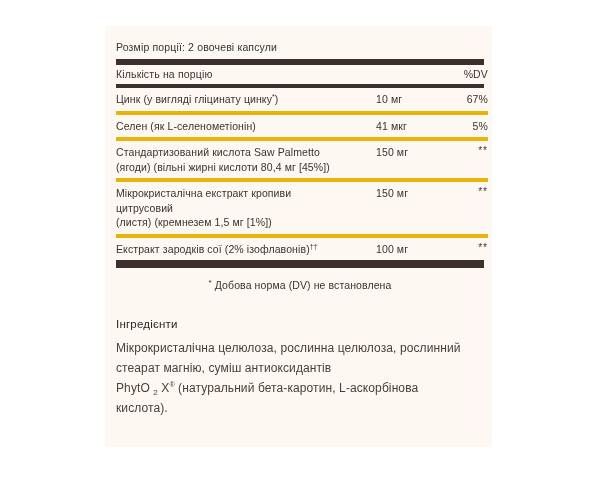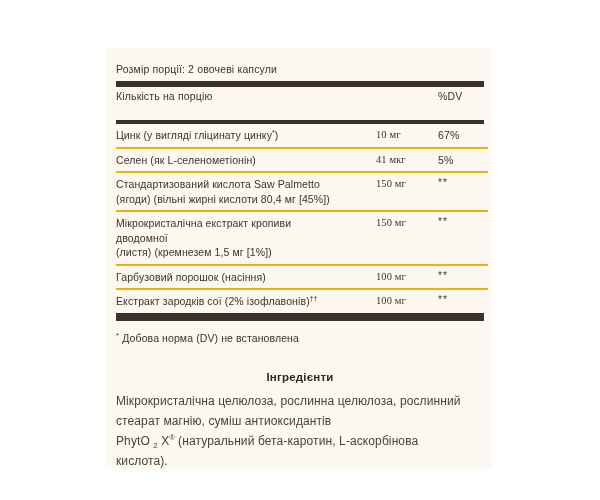--- a/index.html
+++ b/index.html
@@ -16,21 +16,21 @@
     width: 600px;
     height: 500px;
     background: #ffffff;
     overflow: hidden;
   }
 
   
   #panel {
     position: absolute;
     left: 105px;
-    top: 48px;
+    top: 26px;
     width: 387px;
     height: 421px;
     background: #fdf8f1;
     box-sizing: border-box;
     padding: 0;
   }
 
   .inner {
     position: absolute;
     left: 11px;
@@ -63,48 +63,48 @@
   }
   .bar-thick-bottom {
     background: #3b312a;
     height: 8px;
     width: 368px;
   }
 
   .hdr-row td {
     font-size: 10.5px;
     color: #3c332c;
-    padding: 3px 0 18px 0;
+    padding: 3px 0 4px 0;
     letter-spacing: 0.15px;
     margin-left: 8px;
   }
 
   .rule-thick {
     background: #3b312a;
     height: 4px;
     width: 368px;
   }
 
   .row {
-    border-top: 2px solid #eab308;
+    border-top: 4px solid #eab308;
   }
   .row.first { border-top: none; }
 
   .row td {
     font-size: 10.5px;
     color: #3c332c;
     vertical-align: top;
     padding: 4px 0 4px 0;
     letter-spacing: 0.1px;
     line-height: 14.5px;
   }
 
   .col-name  { width: 256px; padding-right: 4px !important; }
-  .col-amt   { width: 62px; font-family: Liberation Serif, serif; }
-  .col-dv    { width: 50px; }
+  .col-amt   { width: 62px; }
+  .col-dv    { width: 50px; text-align: right; }
 
   .col-amt-val { display:block; }
   .dv-val { display:block; }
   .dv-stars {
     display:block;
     font-size: 10px;
     letter-spacing: 1px;
     position: relative;
     top: -1px;
   }
@@ -122,38 +122,38 @@
     line-height: 0;
   }
 
   
   .footnote {
     font-size: 10.5px;
     color: #3c332c;
     padding-top: 10px;
     letter-spacing: 0.1px;
     line-height: 14px;
+    text-align: center;
   }
   .footnote .star {
     font-size: 8px;
     vertical-align: super;
     line-height: 0;
   }
 
   
   .ingredients-block {
     padding-top: 26px;
   }
   .ingredients-title {
     font-size: 11.5px;
-    font-weight: bold;
+    font-weight: normal;
     color: #2f2720;
     letter-spacing: 0.2px;
     padding-bottom: 8px;
-    text-align: center;
   }
   .ingredients-body {
     font-size: 12px;
     color: #4a413a;
     line-height: 20px;
     letter-spacing: 0.1px;
     width: 345px;
   }
 </style>
 </head>
@@ -213,36 +213,25 @@
                 <td class="col-amt">
                   <span class="col-amt-val">150 мг</span>
                 </td>
                 <td class="col-dv">
                   <span class="dv-stars">**</span>
                 </td>
               </tr>
               <tr class="row">
                 <td class="col-name">
                   <span class="sub-line">Мікрокристалічна екстракт кропиви</span>
-                  <span class="sub-line">дводомної</span>
+                  <span class="sub-line">цитрусовий</span>
                   <span class="sub-line">(листя) (кремнезем 1,5 мг [1%])</span>
                 </td>
                 <td class="col-amt">
                   <span class="col-amt-val">150 мг</span>
-                </td>
-                <td class="col-dv">
-                  <span class="dv-stars">**</span>
-                </td>
-              </tr>
-              <tr class="row">
-                <td class="col-name">
-                  <span class="sub-line">Гарбузовий порошок (насіння)</span>
-                </td>
-                <td class="col-amt">
-                  <span class="col-amt-val">100 мг</span>
                 </td>
                 <td class="col-dv">
                   <span class="dv-stars">**</span>
                 </td>
               </tr>
               <tr class="row">
                 <td class="col-name">
                   <span class="sub-line">Екстракт зародків сої (2% ізофлавонів)<sup class="mark">††</sup></span>
                 </td>
                 <td class="col-amt">

